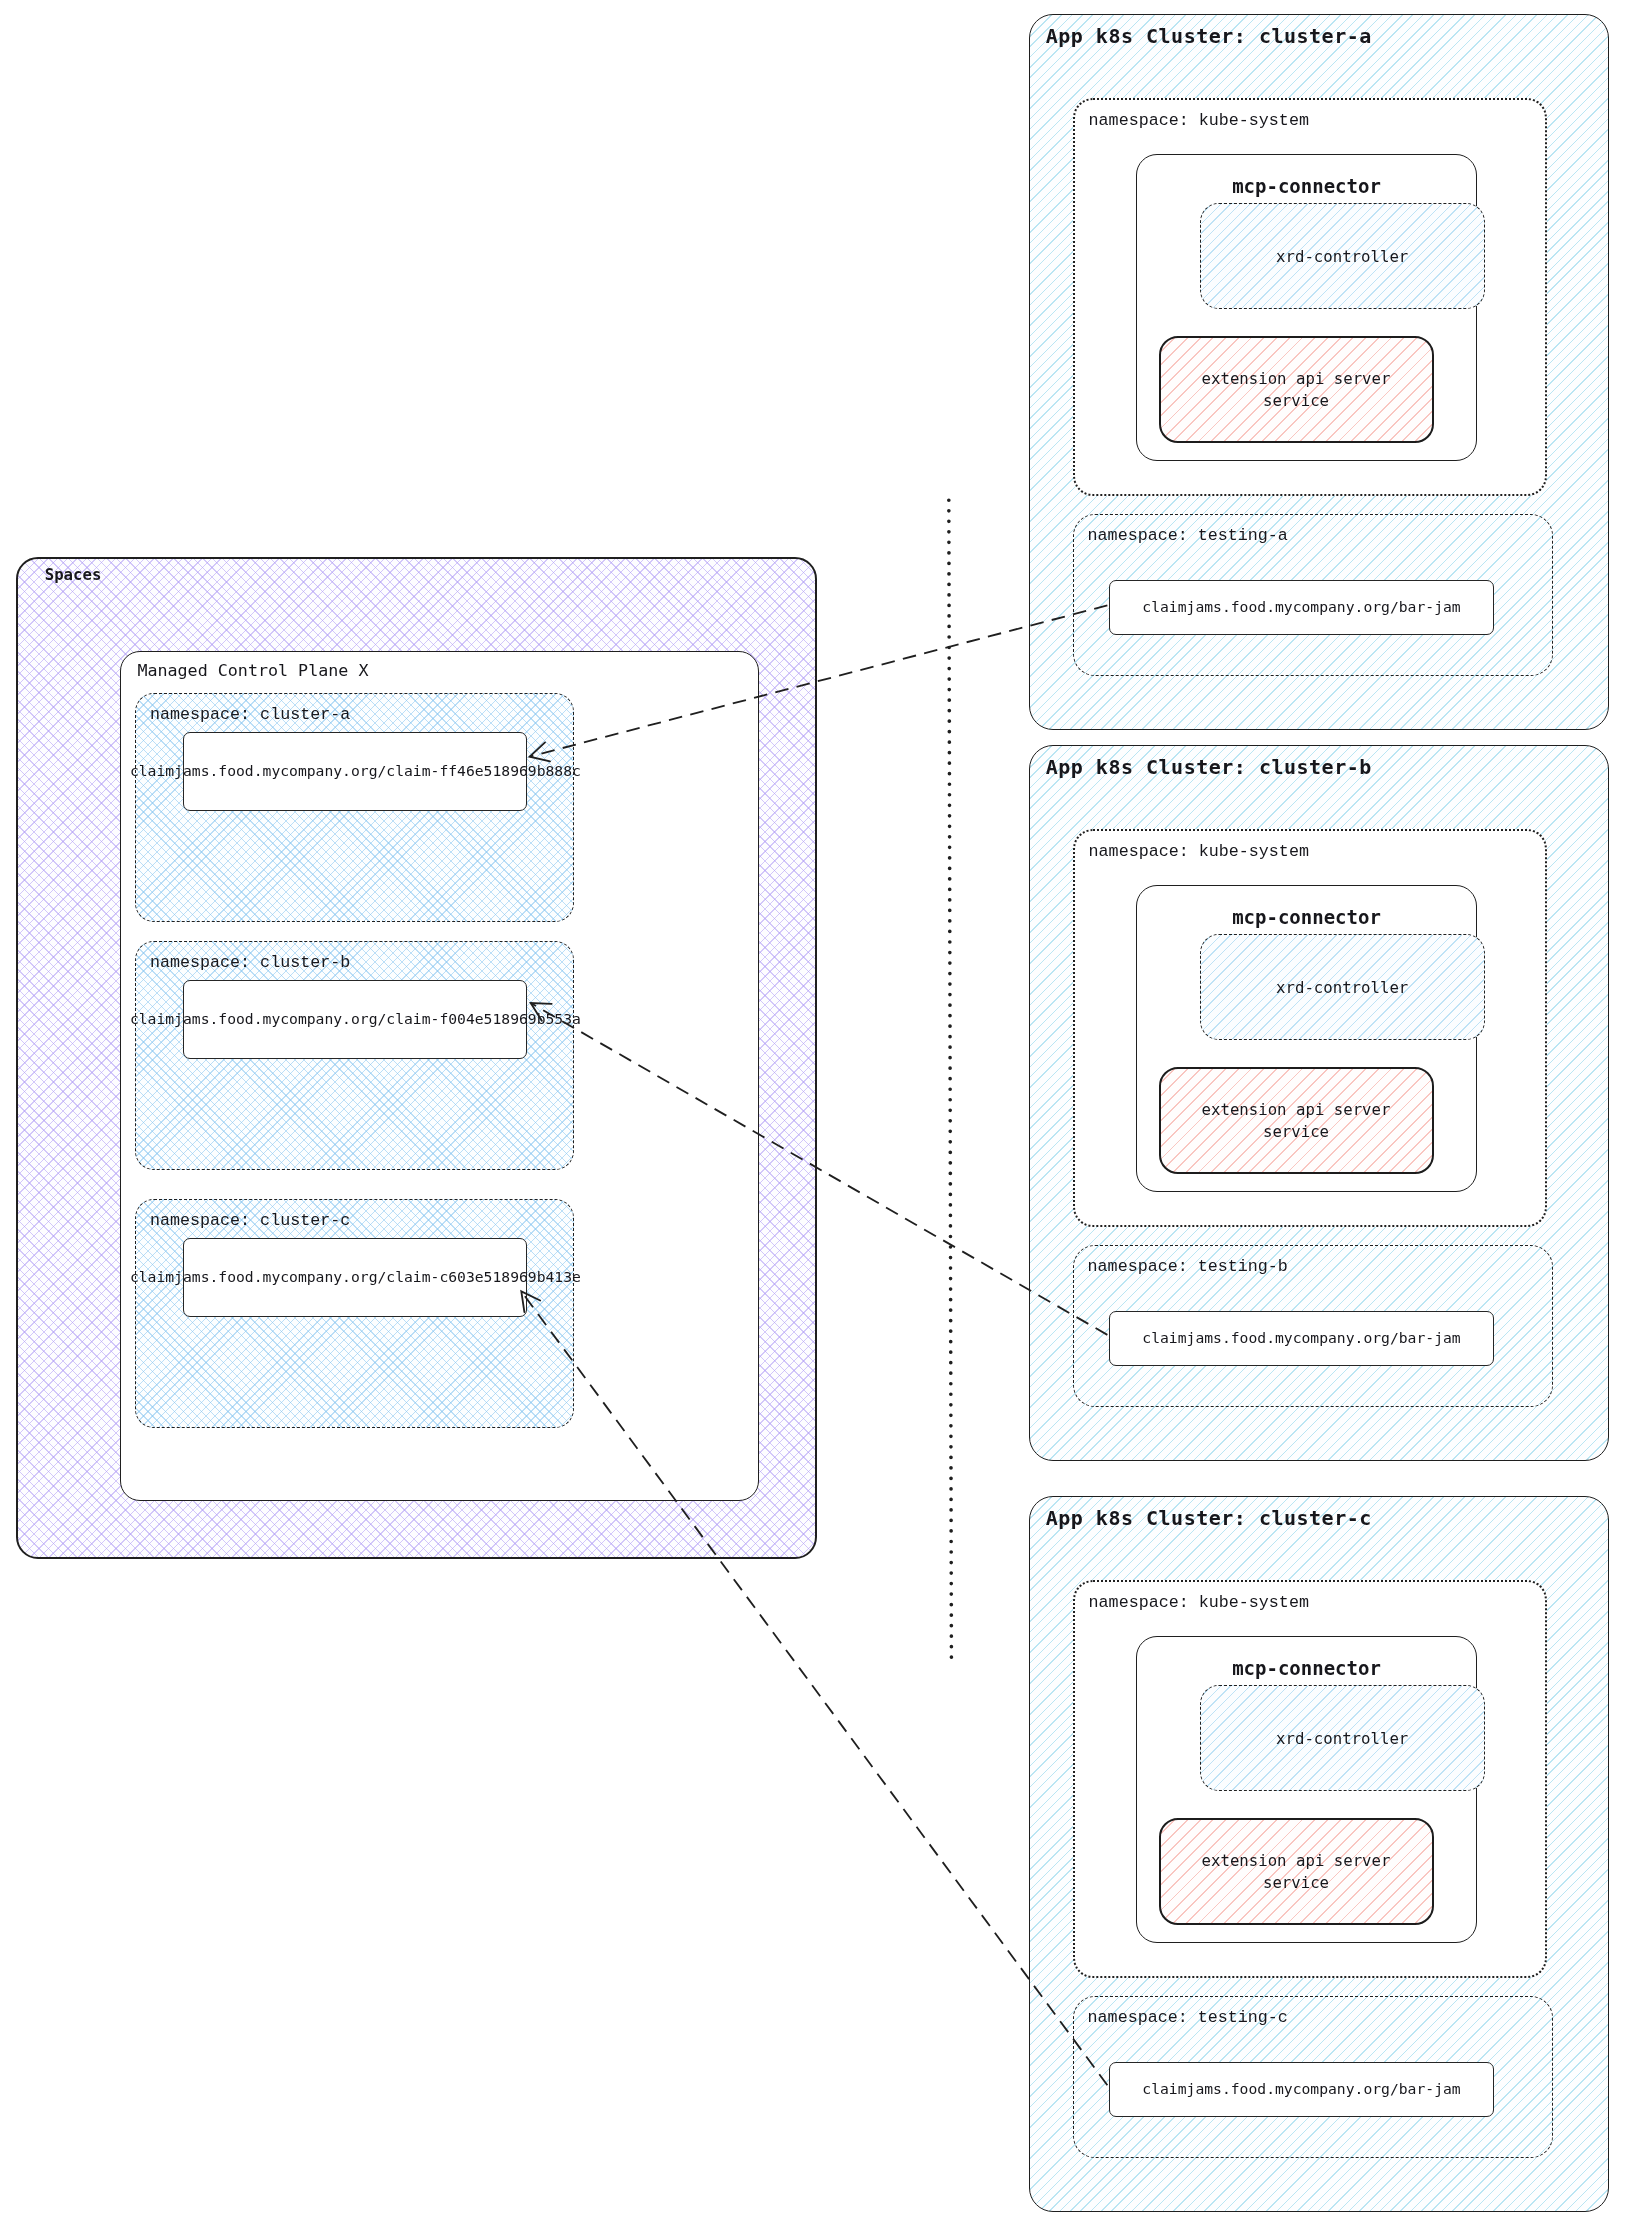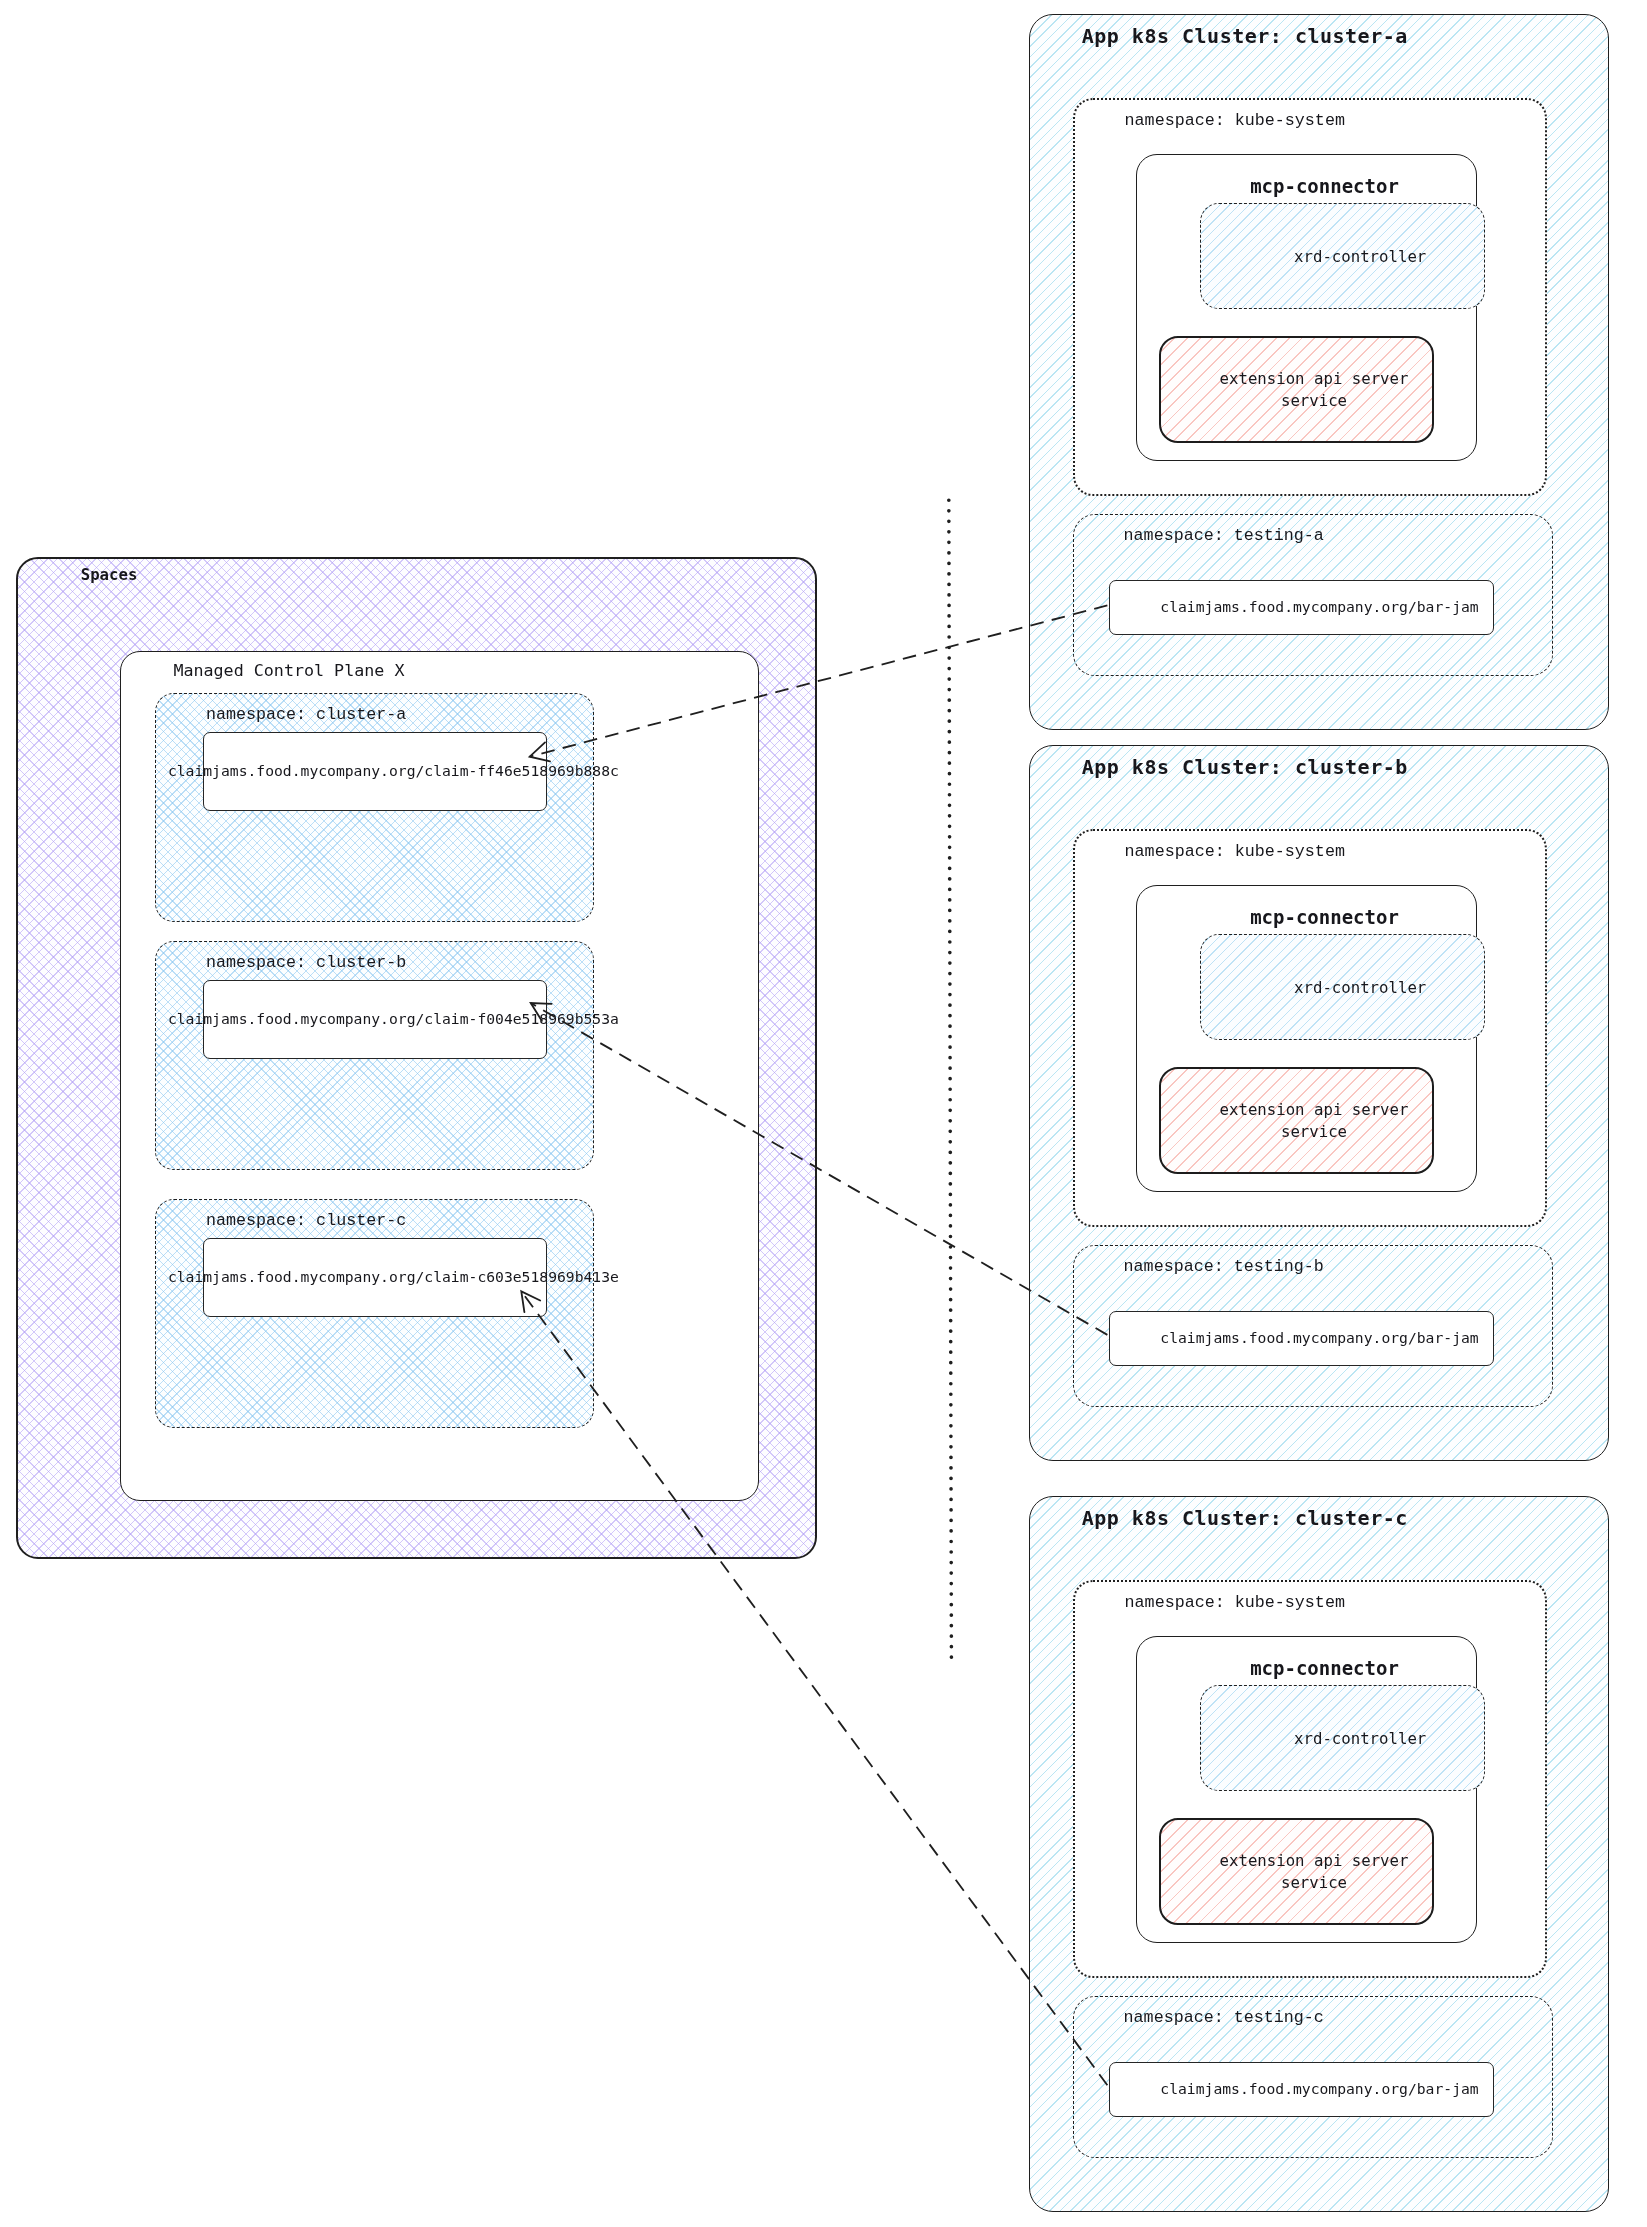--- a/index.html
+++ b/index.html
@@ -1,18 +1,18 @@
 <!DOCTYPE html>
 <html style="font-size:8.4px"><head>
 <meta charset="utf-8">
 <style>
   html,body{margin:0;padding:0;background:#ffffff;}
   #canvas{position:relative;width:1647px;height:2227px;background:#ffffff;overflow:hidden;
     font-family:"DejaVu Sans Mono","Liberation Mono",monospace;color:#17171c;}
-  .abs{position:absolute;box-sizing:border-box;padding-left:36px;}
+  .abs{position:absolute;box-sizing:border-box;}
 
   
   .hatch-cyan{background-color:#fdfeff;
     background-image:repeating-linear-gradient(135deg, rgba(142,213,235,.60) 0 1px, transparent 1px 7.3px);}
   .hatch-cyan-lt{background-color:#fbfdff;
     background-image:repeating-linear-gradient(135deg, rgba(142,205,238,.55) 0 1px, transparent 1px 6.8px);margin-left:48px;}
   .hatch-red{background-color:#fffdfd;
     background-image:repeating-linear-gradient(135deg, rgba(246,168,160,.65) 0 1.3px, transparent 1.3px 9px);}
   .cross-purple{background-color:#fdfdff;
     background-image:repeating-linear-gradient(45deg, rgba(176,156,245,.55) 0 1px, transparent 1px 6.8px),
@@ -34,21 +34,21 @@
     display:flex;flex-direction:column;align-items:center;justify-content:center;font-size:15.7px;line-height:1.35;}
   .testing{border:1.8px dashed #1f1f1f;border-radius:22px;left:43px;top:499px;width:480px;height:162px;}
   .claim{border:1.3px solid #262626;border-radius:7px;background:#ffffff;
     display:flex;align-items:center;justify-content:center;font-size:14.7px;line-height:1.4;}
   .claim-r{left:35px;top:65px;width:385px;height:55px;}
 
   .spaces{border:2.1px solid #1f1f1f;border-radius:22px;left:15.7px;top:557px;width:801px;height:1002px;}
   .spaces-label{left:27px;top:6.3px;font-size:15.7px;font-weight:bold;}
   .mcpx{border:1.6px solid #1f1f1f;border-radius:20px;background:#ffffff;left:102px;top:92px;width:639px;height:850px;}
   .mcpx-label{left:16.7px;top:8.4px;font-size:16.7px;}
-  .lns{border:1.8px dashed #1f1f1f;border-radius:19px;left:14.7px;width:439px;height:229px;margin-left:20px;}
+  .lns{border:1.8px dashed #1f1f1f;border-radius:19px;left:14.7px;width:439px;height:229px;}
   .lns-a{top:41px;} .lns-b{top:289px;} .lns-c{top:547px;}
   .claim-l{left:47px;top:38px;width:344px;height:79px;}
 
   #overlay{position:absolute;left:0;top:0;width:1647px;height:2227px;pointer-events:none;z-index:50;}
 </style>
 </head>
 <body>
 
 <div id="canvas">
 

